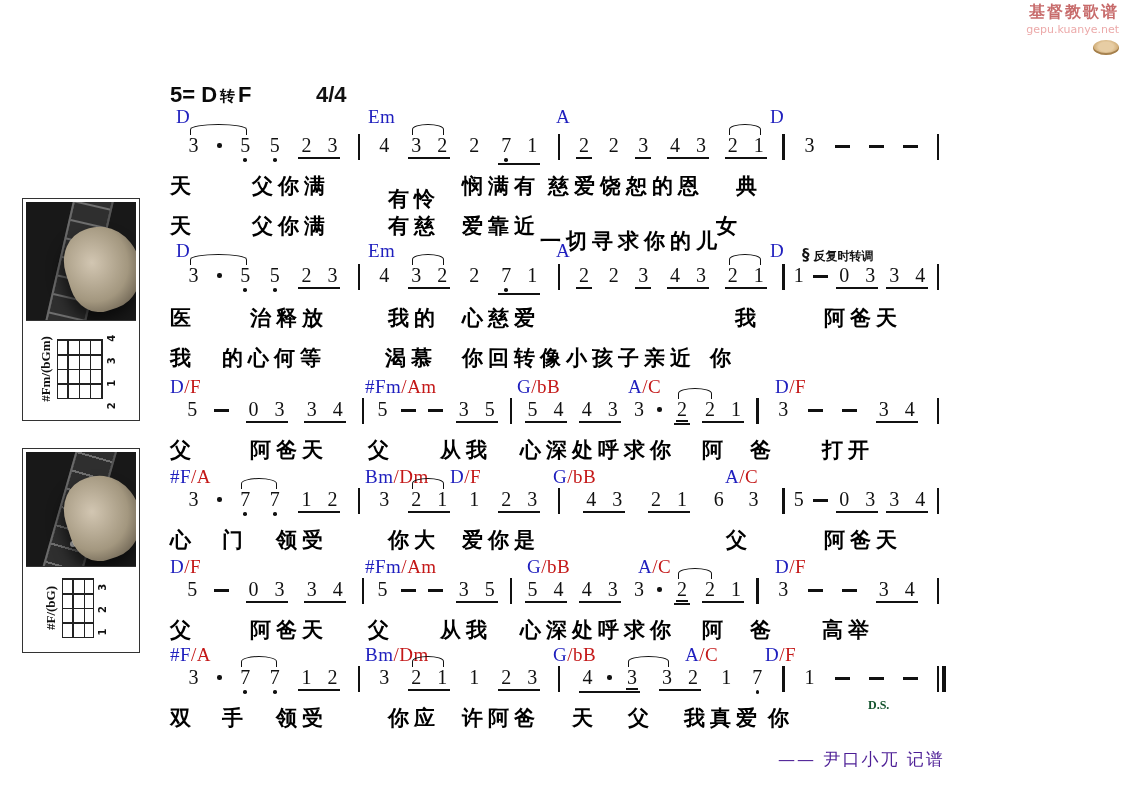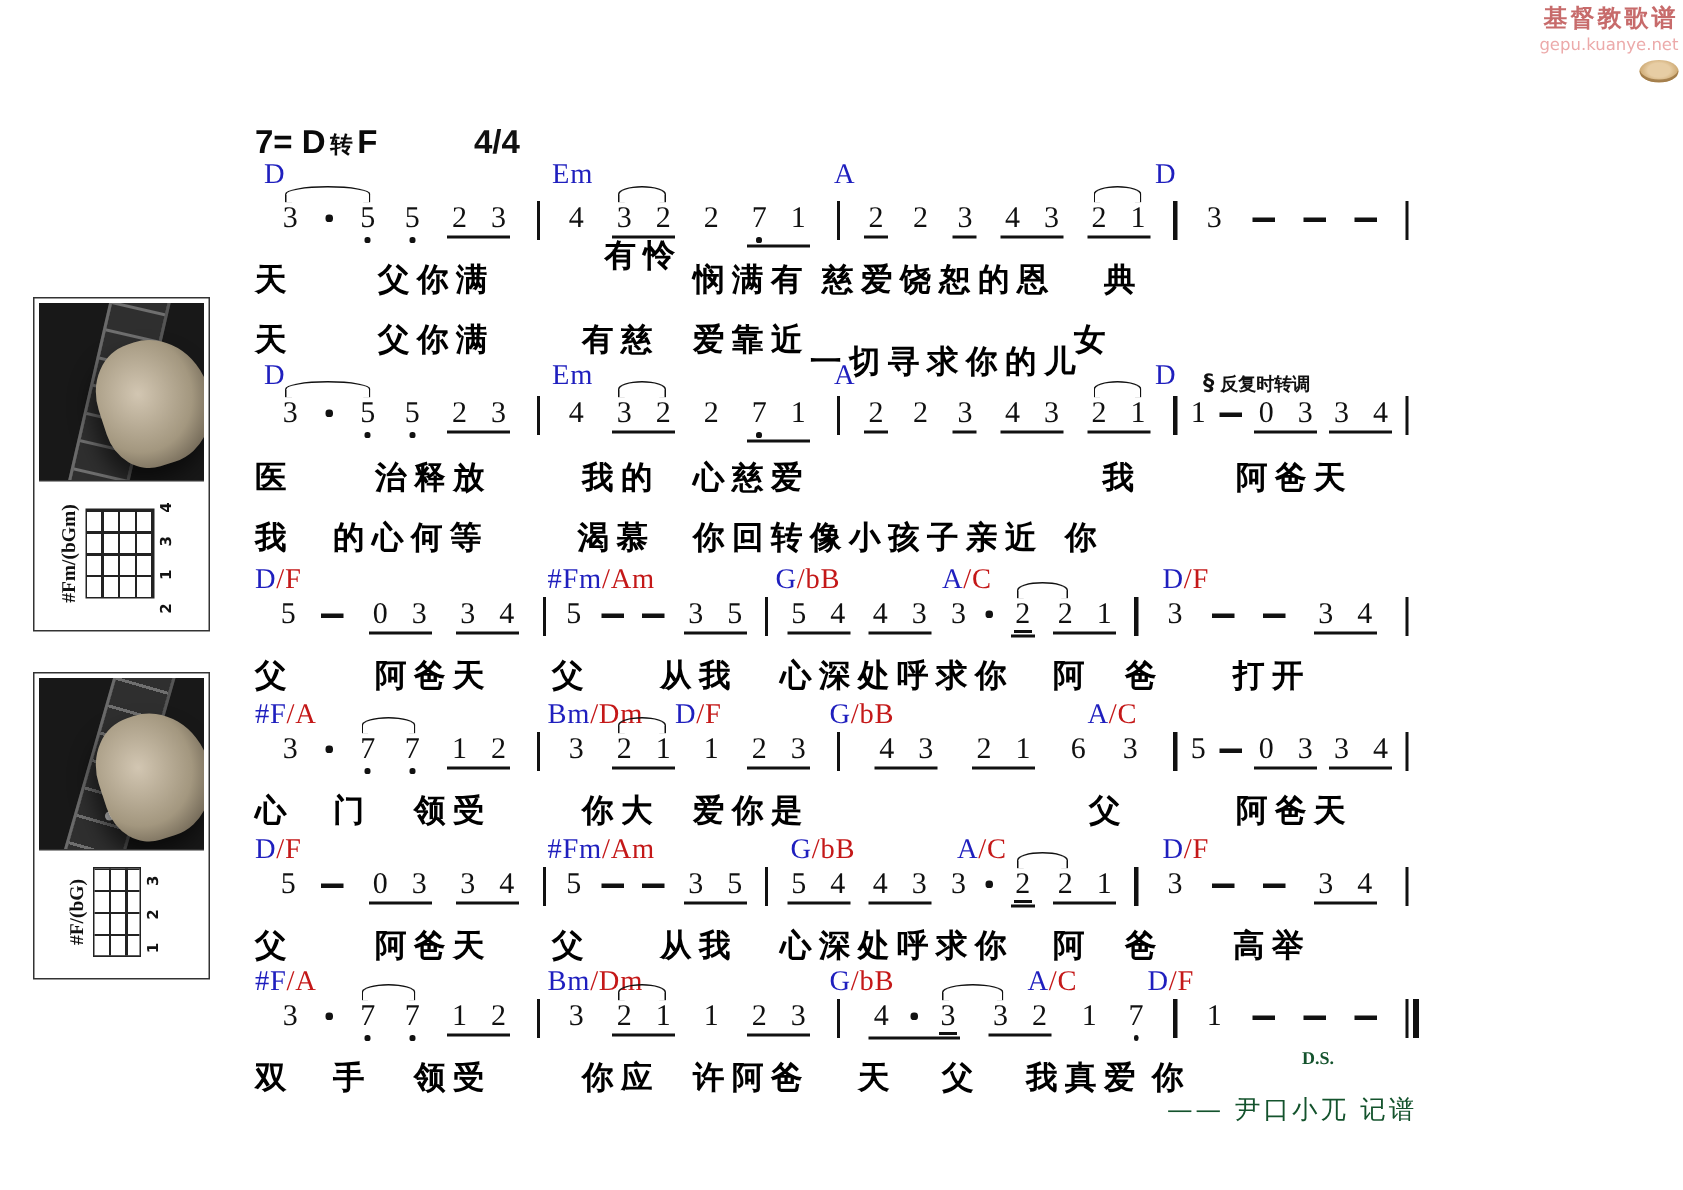--- a/index.html
+++ b/index.html
@@ -42,21 +42,21 @@
   .barline{width:2.2px;height:26px;background:#111;flex:none;}
   .barline.thick{width:4.5px;margin-left:3px;}
   .arc{position:absolute;top:-10px;height:10px;border:1.8px solid #111;border-bottom:none;
        border-radius:100% 100% 0 0;}
 
   
   .lyric{position:absolute;font:700 21px "DejaVu Sans",sans-serif;letter-spacing:5px;
          color:#000;white-space:nowrap;}
 
   .ds{position:absolute;font:700 12px "Liberation Serif",serif;color:#14532d;}
-  .credit{position:absolute;top:728px;left:778px;font:500 17px "DejaVu Serif",serif;color:#14532d;letter-spacing:2px;}
+  .credit{position:absolute;top:748px;left:778px;font:500 17px "DejaVu Serif",serif;color:#4c1d95;letter-spacing:2px;}
 
   
   .figure{position:absolute;left:22px;width:110px;border:1.5px solid #333;background:#fff;padding:3px;}
   .photo{position:relative;width:100%;background:#181818;overflow:hidden;}
   .neck{position:absolute;left:30%;top:-15%;width:36px;height:135%;
         transform:rotate(13deg);border-left:2px solid #6a6a6a;border-right:2px solid #555;
         background:repeating-linear-gradient(to bottom,#6f6f6f 0 2px,#2f2f2f 2px 19px),
                    repeating-linear-gradient(to right,rgba(200,200,200,.5) 0 1px,transparent 1px 7px),#333;}
   .marker{position:absolute;left:44%;top:60%;width:6px;height:6px;border-radius:50%;background:#ddd;}
   .hand{position:absolute;right:-4%;top:20%;width:74px;height:84px;transform:rotate(-18deg);
@@ -77,21 +77,21 @@
 <div id="sheet">
 
 
   <div class="wm">
     <div class="wm-l1">基督教歌谱</div>
     <div class="wm-l2">gepu.kuanye.net</div>
     <span class="wm-logo"></span>
   </div>
 
   <div class="keyline">
-    <span>7= D</span><span class="zh">转</span><span>F</span>
+    <span>5= D</span><span class="zh">转</span><span>F</span>
   </div>
   <div class="meter">4/4</div>
 
   <div class="figure" style="top:198px;">
     <div class="photo" style="height:118px;">
       <div class="neck"></div>
       <div class="marker"></div>
       <div class="hand"></div>
     </div>
     <div class="diag" style="height:96px;">
@@ -223,21 +223,21 @@
           <span class="dashg"></span>
         </span>
         <span class="note">
           <span class="dashg"></span>
         </span>
       </div>
       <div class="barline"></div>
     </div>
     <span class="lyric" style="left: 170px; top: 172px;">天</span>
     <span class="lyric" style="left: 252px; top: 172px;">父你满</span>
-    <span class="lyric" style="left: 388px; top: 156px; margin-left: 15px;">有怜</span>
+    <span class="lyric" style="left: 388px; top: 185px;">有怜</span>
     <span class="lyric" style="left: 462px; top: 172px;">悯满有</span>
     <span class="lyric" style="left: 548px; top: 172px;">慈爱饶恕的恩</span>
     <span class="lyric" style="left: 736px; top: 172px;">典</span>
     <span class="lyric" style="left: 170px; top: 212px;">天</span>
     <span class="lyric" style="left: 252px; top: 212px;">父你满</span>
     <span class="lyric" style="left: 388px; top: 212px;">有慈</span>
     <span class="lyric" style="left: 462px; top: 212px;">爱靠近</span>
     <span class="lyric" style="left: 540px; top: 227px;">一切寻求你的儿</span>
     <span class="lyric" style="left: 716px; top: 212px;">女</span>
     <span class="chord" style="left: 176px; top: 240px;"><span style="color: rgb(31, 31, 190);">D</span></span>

